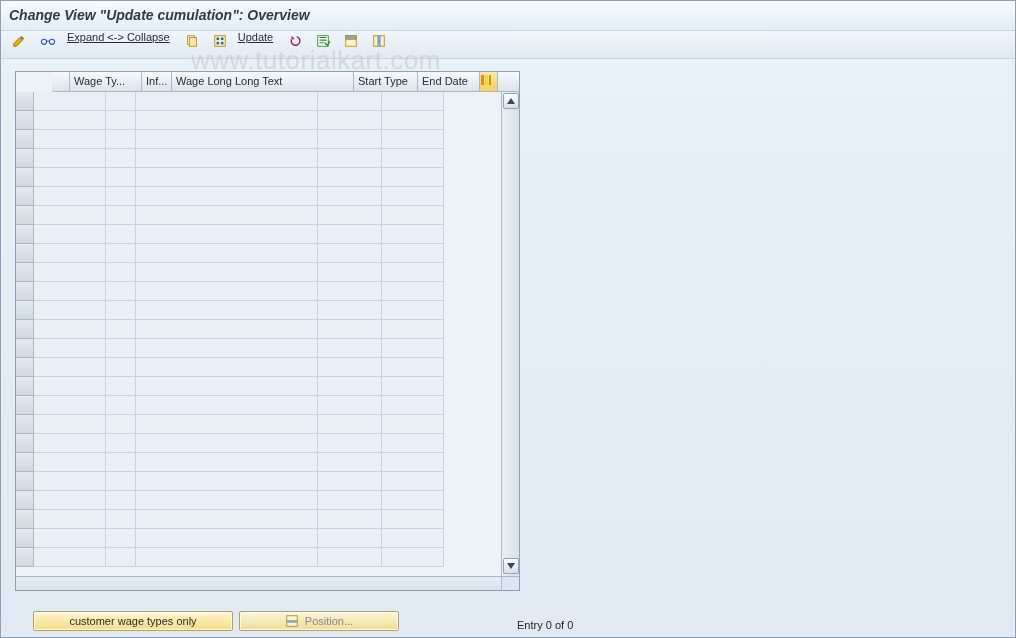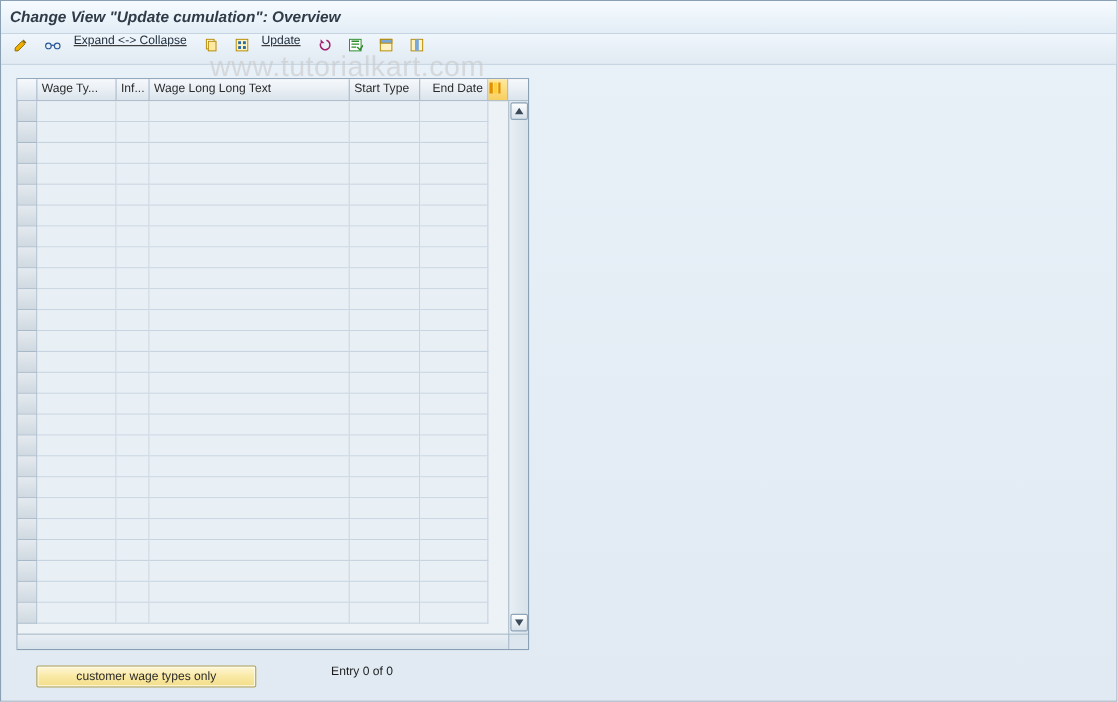--- a/index.html
+++ b/index.html
@@ -57,45 +57,46 @@
     position: absolute;
     top: 60px;
     left: 8px;
     right: 8px;
     bottom: 40px;
   }
   .grid-wrap {
     position: absolute;
     top: 10px;
     left: 6px;
-    width: 466px;
+    width: 505px;
     height: 520px;
     background: #edf2f6;
     border: 1px solid #8aa0b4;
+    padding-left: 36px;
   }
   .grid-head {
     display: flex;
     height: 20px;
     background: linear-gradient(#f6f9fc, #dbe4ec);
     border-bottom: 1px solid #a8b9c9;
     font-size: 11px;
     color: #2b2b2b;
   }
   .gh-cell {
     border-right: 1px solid #a8b9c9;
     padding: 3px 4px;
     white-space: nowrap;
     overflow: hidden;
   }
   .col-sel { width: 18px; background: linear-gradient(#f6f9fc,#dbe4ec); }
   .col-wt  { width: 72px; }
   .col-inf { width: 30px; }
   .col-long{ width: 182px; }
   .col-sd  { width: 64px; }
-  .col-ed  { width: 62px; text-align: right; }
+  .col-ed  { width: 62px; }
   .col-cfg { width: 18px; background: linear-gradient(#ffe8a0,#f8cf5f); text-align:center; padding:2px 0; }
   .grid-body {
     position: absolute;
     top: 20px; left:0;
     width: 462px;
     bottom: 14px;
     overflow: hidden;
   }
   .row {
     display: flex;
@@ -141,21 +142,21 @@
   }
   .corner {
     position: absolute; right:0; bottom:0; width:18px; height:14px;
     background: #dde6ee; border-top:1px solid #a8b9c9; border-left:1px solid #a8b9c9;
   }
   .footer {
     position: absolute;
     left: 8px; right: 8px; bottom: 6px;
     height: 26px;
     display: flex;
-    align-items: flex-start;
+    align-items: flex-end;
     gap: 6px;
     padding-left: 24px;
   }
   .push-btn {
     height: 20px;
     padding: 0 10px;
     border: 1px solid #b0a25a;
     border-radius: 2px;
     background: linear-gradient(#fff6d6, #f9e9a5 50%, #f3dd88);
     color: #2b2b2b;
@@ -163,21 +164,21 @@
     align-items: center; justify-content: center;
     cursor: pointer;
     box-shadow: inset 0 0 0 1px #fffbe9;
   }
   .push-btn.disabled {
     color: #8a8a8a;
     filter: grayscale(20%);
   }
   .btn-wt { width: 200px; }
   .btn-pos{ width: 160px; gap:6px; }
-  .entry-status { margin-left: 62px; color: #1d1d1d; }
+  .entry-status { margin-left: 112px; color: #1d1d1d; }
   .watermark {
     position: absolute;
     top: 44px; left: 190px;
     font-size: 26px;
     font-weight: normal;
     color: rgba(196,196,196,0.55);
     letter-spacing: 0.5px;
     pointer-events: none;
     user-select: none;
   }
@@ -491,16 +492,23 @@
 
       <div class="hscroll"></div>
       <div class="corner"></div>
     </div>
   </div>
 
   <div class="footer">
     <div class="push-btn btn-wt">
       <span>customer wage types only</span>
     </div>
+    <div class="push-btn btn-pos disabled">
+      <svg width="14" height="14" viewBox="0 0 16 16">
+          <rect x="2" y="2" width="12" height="12" fill="#fff3c4" stroke="#b88a00"></rect>
+          <rect x="2" y="7" width="12" height="3" fill="#7aa8d8"></rect>
+        </svg>
+      <span>Position...</span>
+    </div>
     <span class="entry-status">Entry 0 of 0</span>
   </div>
 
 </div>
 
 </body></html>

